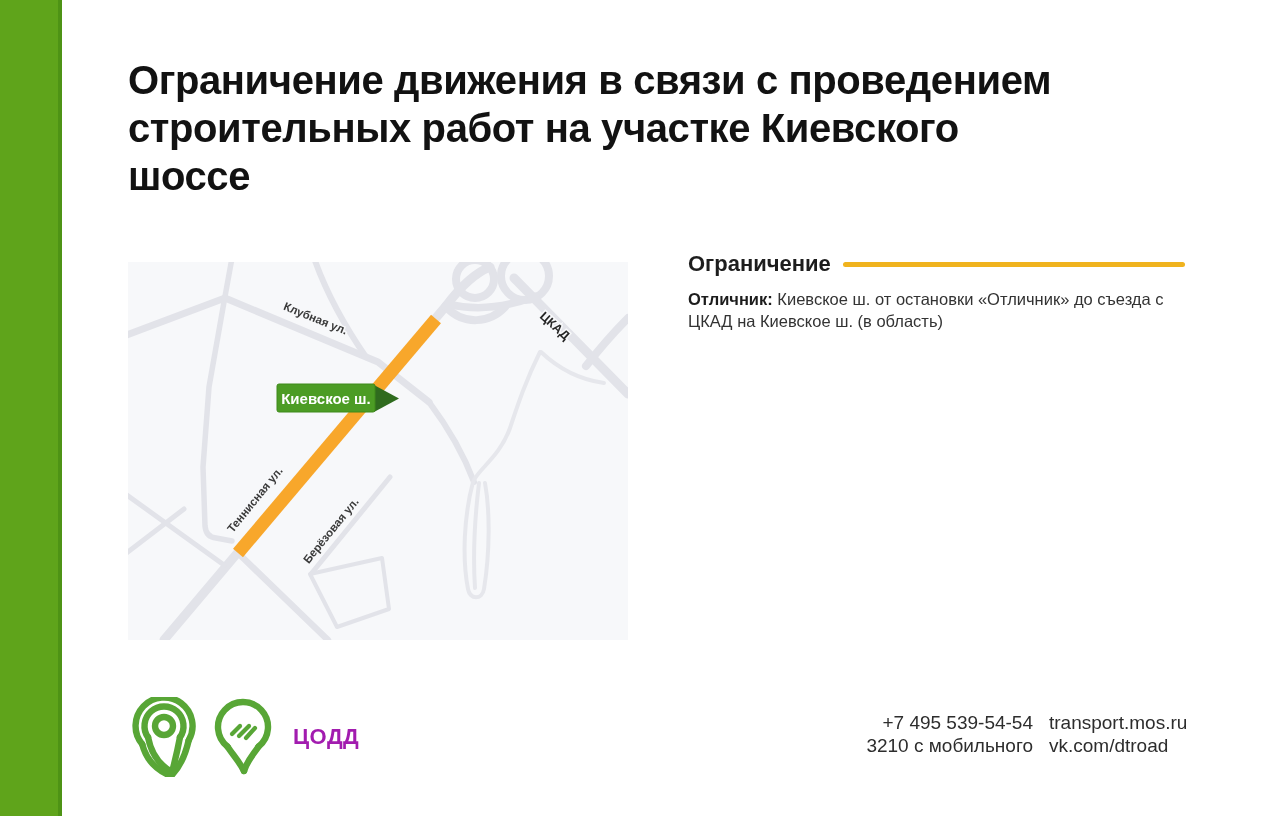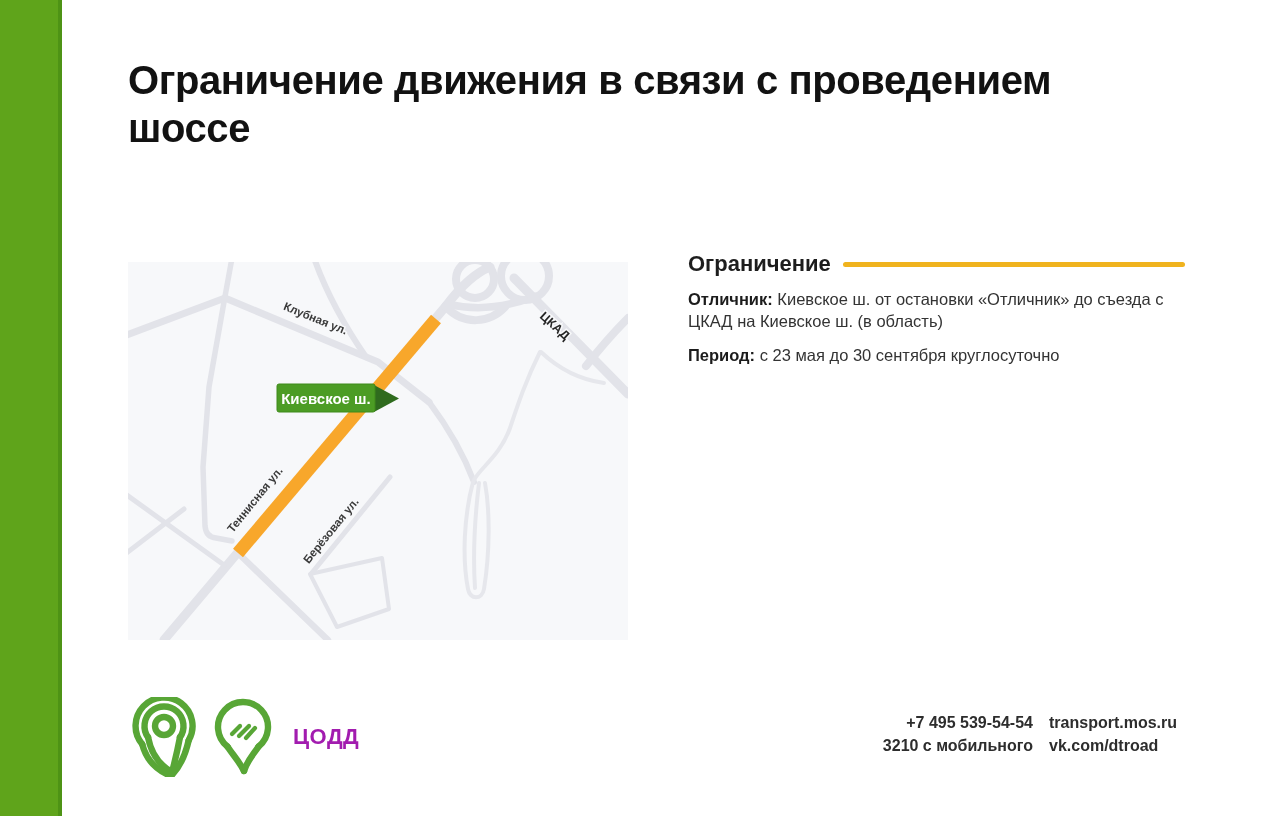--- a/index.html
+++ b/index.html
@@ -36,34 +36,35 @@
 
   
   .footer-logos { position:absolute; left:127px; top:697px; display:flex;
                   align-items:center; }
   .logo { display:block; }
   .logo + .logo { margin-left:12px; }
   .org-name { margin-left:18px; font-size:22px; font-weight:700; color:#a21caf;
               letter-spacing:0.5px; }
 
   .contacts { position:absolute; left:850px; top:711px; display:flex; }
-  .contacts .col { font-size:16px; line-height:23px; font-weight:700; color:#2d2d2d; }
+  .contacts .col { font-size:19px; line-height:23px; font-weight:400; color:#2d2d2d; }
   .col-phones { width:183px; text-align:right; }
   .col-links  { margin-left:16px; text-align:left; }
   .contacts div div { white-space:nowrap; }
 </style>
 </head>
 <body>
 
 <div class="page">
 
   <div class="sidebar"></div>
 
   <h1 class="title">
     <span>Ограничение движения в связи с проведением</span>
+    <span>строительных работ на участке Киевского</span>
     <span>шоссе</span>
   </h1>
 
   <div class="map">
     <svg viewBox="0 0 500 378">
 
       <rect x="0" y="0" width="500" height="378" fill="#F7F8FA"></rect>
 
       <g stroke="#E2E3E9" fill="none" stroke-linecap="round" stroke-linejoin="round">
 
@@ -115,24 +116,20 @@
 
   <div class="info">
     <div class="info-header">
       <span class="info-heading">Ограничение</span>
       <span class="info-rule"></span>
     </div>
     <p>
       <b>Отличник:</b>
       <span>Киевское ш. от остановки «Отличник» до съезда с ЦКАД на Киевское ш. (в область)</span>
     </p>
-    <p>
-      <b>Период:</b>
-      <span>с 23 мая до 30 сентября круглосуточно</span>
-    </p>
   </div>
 
   <div class="footer-logos">
     <svg class="logo" width="72" height="80" viewBox="0 0 72 80">
       <g stroke="#58A636" stroke-width="6.4" fill="none" stroke-linecap="round">
         <circle cx="37" cy="29" r="9"></circle>
         <path d="M 21,40.2 A 19.5,19.5 0 1 1 53,40.2"></path>
         <path d="M 21,40.2 C 24,56 32,68 45,75"></path>
         <path d="M 53,40.2 C 50,56 48,64 45,75"></path>
         <path d="M 15.2,47.3 A 28.5,28.5 0 1 1 61.7,43.3"></path>

